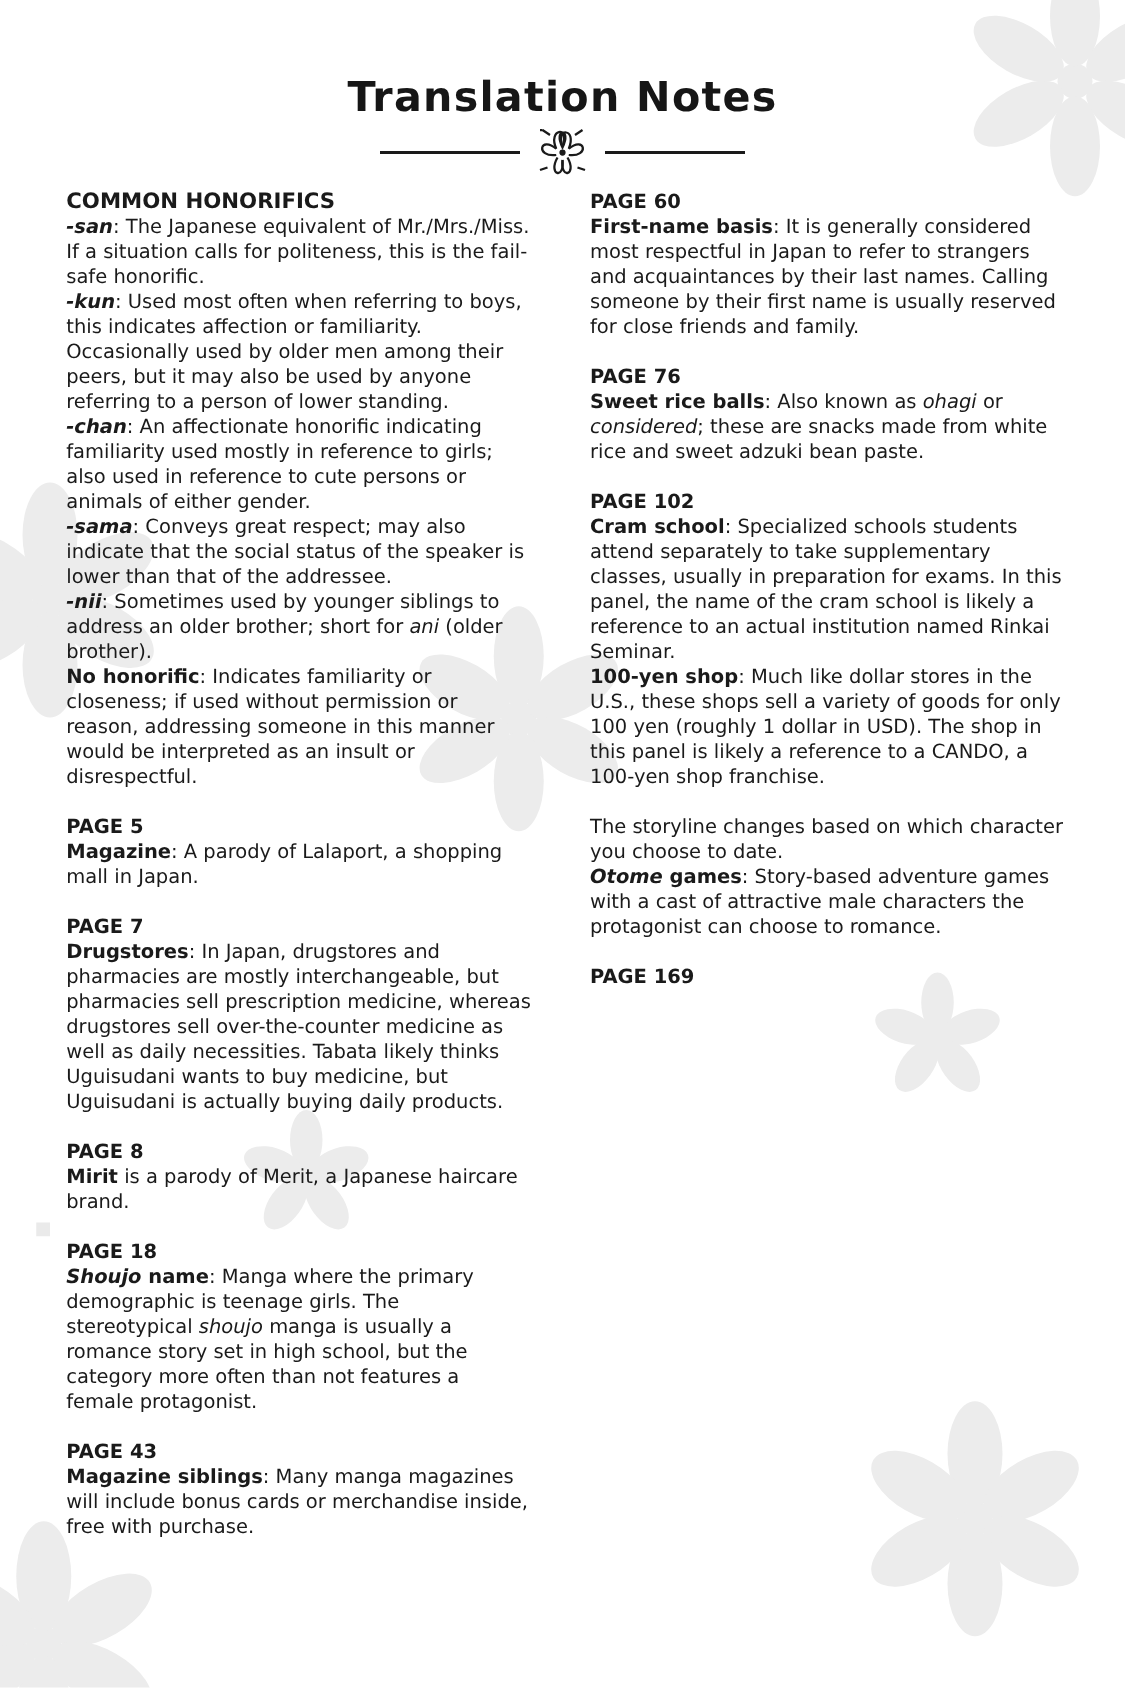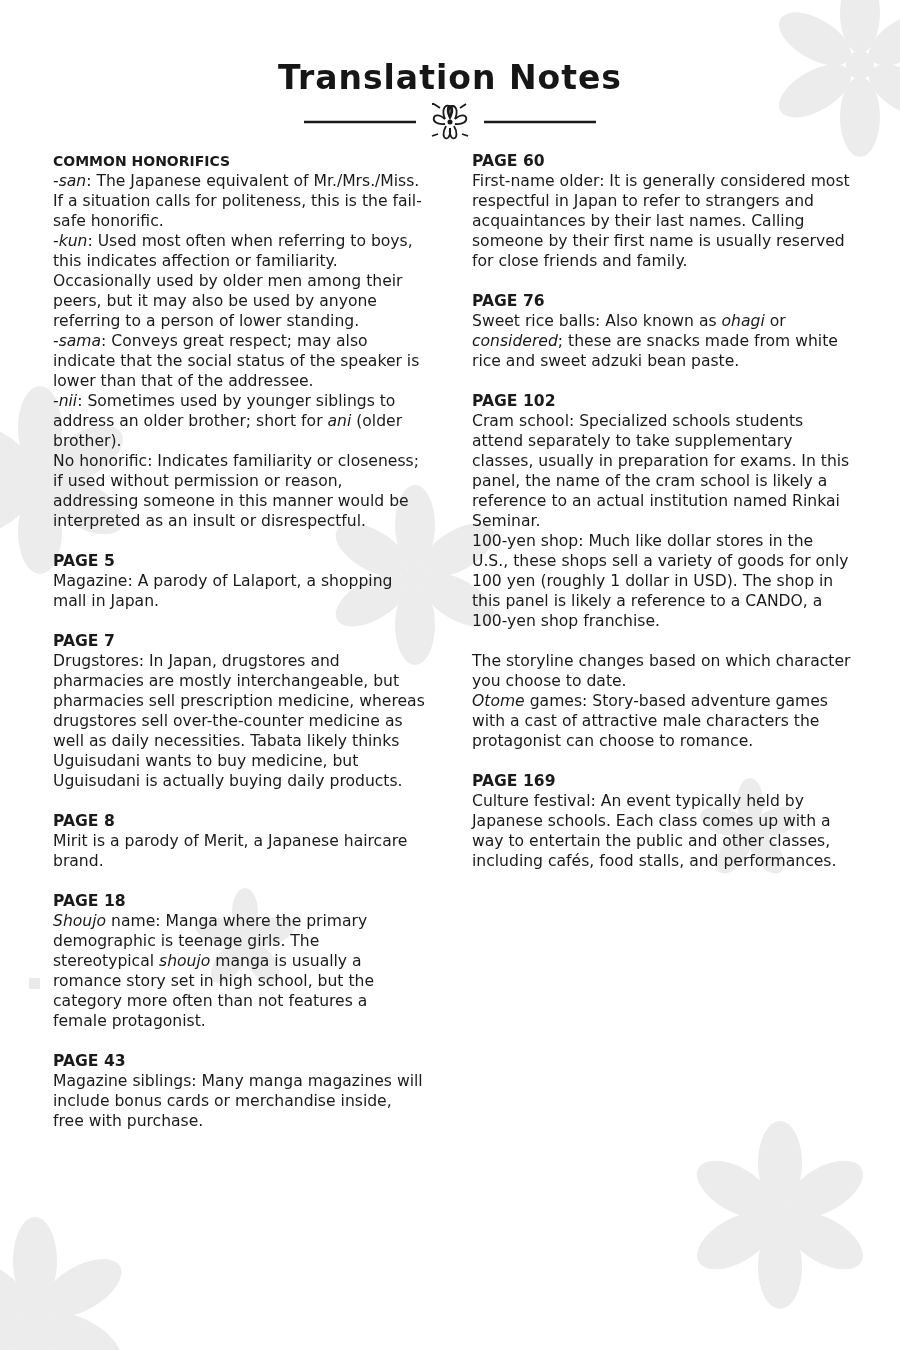--- a/index.html
+++ b/index.html
@@ -8,23 +8,23 @@
   .bgflower { position: absolute; fill: #ececec; }
   .title { position: absolute; top: 58px; left: 0; width: 900px; text-align: center;
            font-family: "DejaVu Sans", sans-serif; font-weight: bold; font-size: 33px;
            letter-spacing: 1px; color: #161616; }
   .divider { position: absolute; top: 100px; left: 300px; width: 300px; height: 44px; }
   .col { position: absolute; top: 151px; width: 372px; font-size: 15.6px; line-height: 20px; }
   .col.left { left: 53px; }
   .col.right { left: 472px; width: 380px; }
   .section { margin-bottom: 20px; }
   .sec-head { font-weight: bold; }
-  .sec-head.big { font-size: 14px; }
+  .sec-head.big { font-size: 17px; }
   .entry { margin: 0; }
-  .term { font-weight: normal; text-align: center; }
+  .term { font-weight: bold; text-align: center; }
   .term i { font-style: italic; }
   .note-block { position: absolute; left: 29px; top: 978px; width: 11px; height: 11px; background: #eaeaea; }
   p { margin: 0; }
 </style>
 </head>
 <body>
 
 <svg class="bgflower" style="left:770px; top:-40px;" width="180" height="210" viewBox="-90 -105 180 210">
   <g>
       <circle r="14"></circle>
@@ -122,20 +122,21 @@
     <path d="M12,12 L18,14"></path>
     <path d="M-12,12 L-18,14"></path>
   </g>
 </svg>
 
 <div class="col left">
   <div class="section">
     <p class="sec-head big">COMMON HONORIFICS</p>
     <p class="entry"><span class="term"><i>-san</i></span><span>: The Japanese equivalent of Mr./Mrs./Miss. If a situation calls for politeness, this is the fail-safe honorific.</span></p>
     <p class="entry"><span class="term"><i>-kun</i></span><span>: Used most often when referring to boys, this indicates affection or familiarity. Occasionally used by older men among their peers, but it may also be used by anyone referring to a person of lower standing.</span></p>
+    <p class="entry"><span class="term"><i>-chan</i></span><span>: An affectionate honorific indicating familiarity used mostly in reference to girls; also used in reference to cute persons or animals of either gender.</span></p>
     <p class="entry"><span class="term"><i>-sama</i></span><span>: Conveys great respect; may also indicate that the social status of the speaker is lower than that of the addressee.</span></p>
     <p class="entry"><span class="term"><i>-nii</i></span><span>: Sometimes used by younger siblings to address an older brother; short for </span><i>ani</i><span> (older brother).</span></p>
     <p class="entry"><span class="term">No honorific</span><span>: Indicates familiarity or closeness; if used without permission or reason, addressing someone in this manner would be interpreted as an insult or disrespectful.</span></p>
   </div>
 
   <div class="section">
     <p class="sec-head">PAGE 5</p>
     <p class="entry"><span class="term">Magazine</span><span>: A parody of Lalaport, a shopping mall in Japan.</span></p>
   </div>
 
@@ -156,36 +157,35 @@
 
   <div class="section">
     <p class="sec-head">PAGE 43</p>
     <p class="entry"><span class="term">Magazine siblings</span><span>: Many manga magazines will include bonus cards or merchandise inside, free with purchase.</span></p>
   </div>
 </div>
 
 <div class="col right">
   <div class="section">
     <p class="sec-head">PAGE 60</p>
-    <p class="entry"><span class="term">First-name older</span><span>: It is generally considered most respectful in Japan to refer to strangers and acquaintances by their last names. Calling someone by their first name is usually reserved for close friends and family.</span></p>
+    <p class="entry"><span class="term">First-name basis</span><span>: It is generally considered most respectful in Japan to refer to strangers and acquaintances by their last names. Calling someone by their first name is usually reserved for close friends and family.</span></p>
   </div>
 
   <div class="section">
     <p class="sec-head">PAGE 76</p>
     <p class="entry"><span class="term">Sweet rice balls</span><span>: Also known as </span><i>ohagi</i><span> or </span><i>considered</i><span>; these are snacks made from white rice and sweet adzuki bean paste.</span></p>
   </div>
 
   <div class="section">
     <p class="sec-head">PAGE 102</p>
     <p class="entry"><span class="term">Cram school</span><span>: Specialized schools students attend separately to take supplementary classes, usually in preparation for exams. In this panel, the name of the cram school is likely  a reference to an actual institution named Rinkai Seminar.</span></p>
     <p class="entry"><span class="term">100-yen shop</span><span>: Much like dollar stores in the U.S., these shops sell a variety of goods for only 100 yen (roughly 1 dollar in USD). The shop in this panel is likely a reference to a CANDO, a 100-yen shop franchise.</span></p>
   </div>
 
   <div class="section">
     <p class="entry">The storyline changes based on which character you choose to date.</p>
     <p class="entry"><span class="term"><i>Otome</i><span> games</span></span><span>: Story-based adventure games with a cast of attractive male characters the protagonist can choose to romance.</span></p>
   </div>
 
   <div class="section">
     <p class="sec-head">PAGE 169</p>
-    <p class="entry"><span class="term">Culture festival</span><span>: An event typically held by Japanese schools. Each class comes up with a way to entertain the public and other classes, including cafés, food stalls, and performances.</span></p>
   </div>
 </div>
 
 </body></html>

